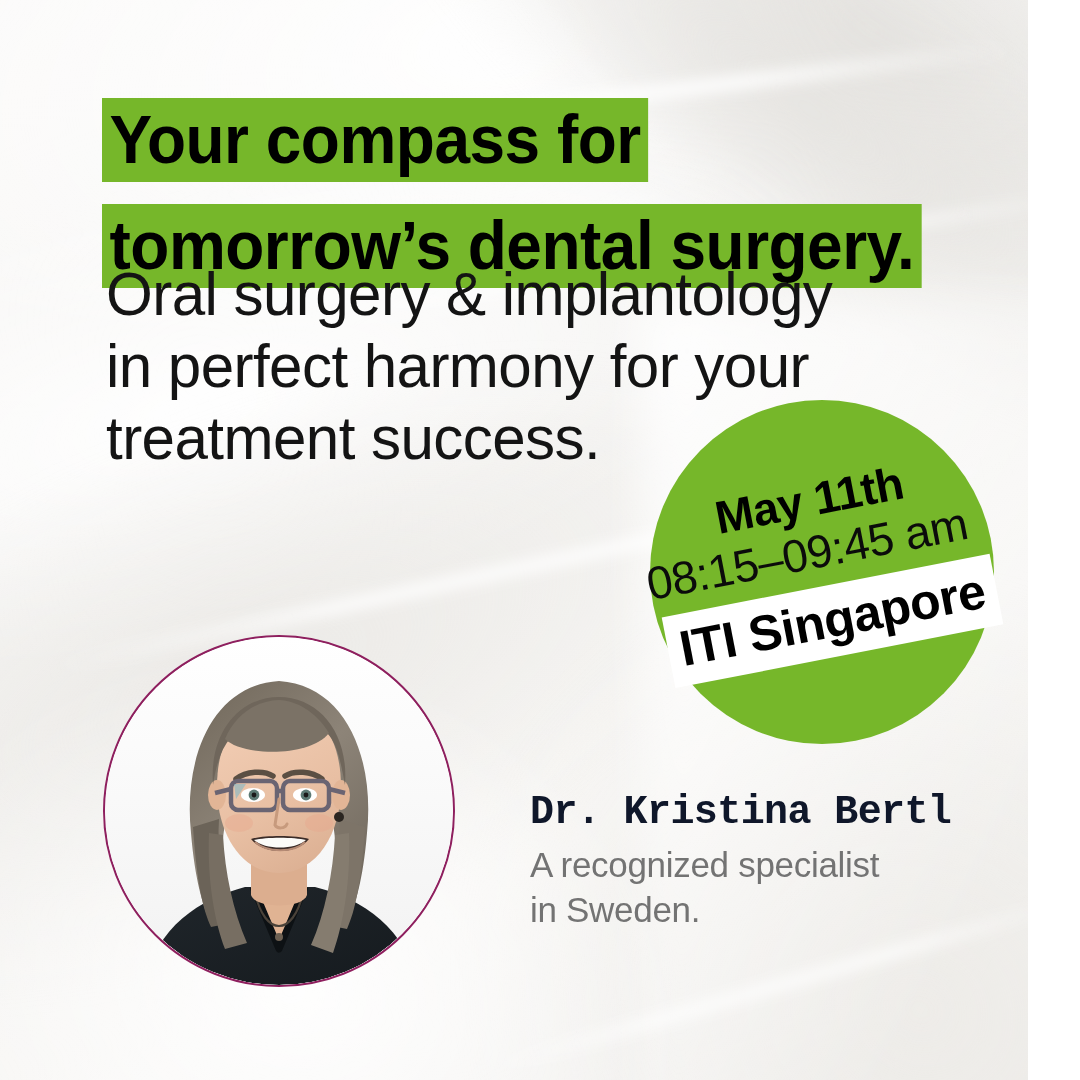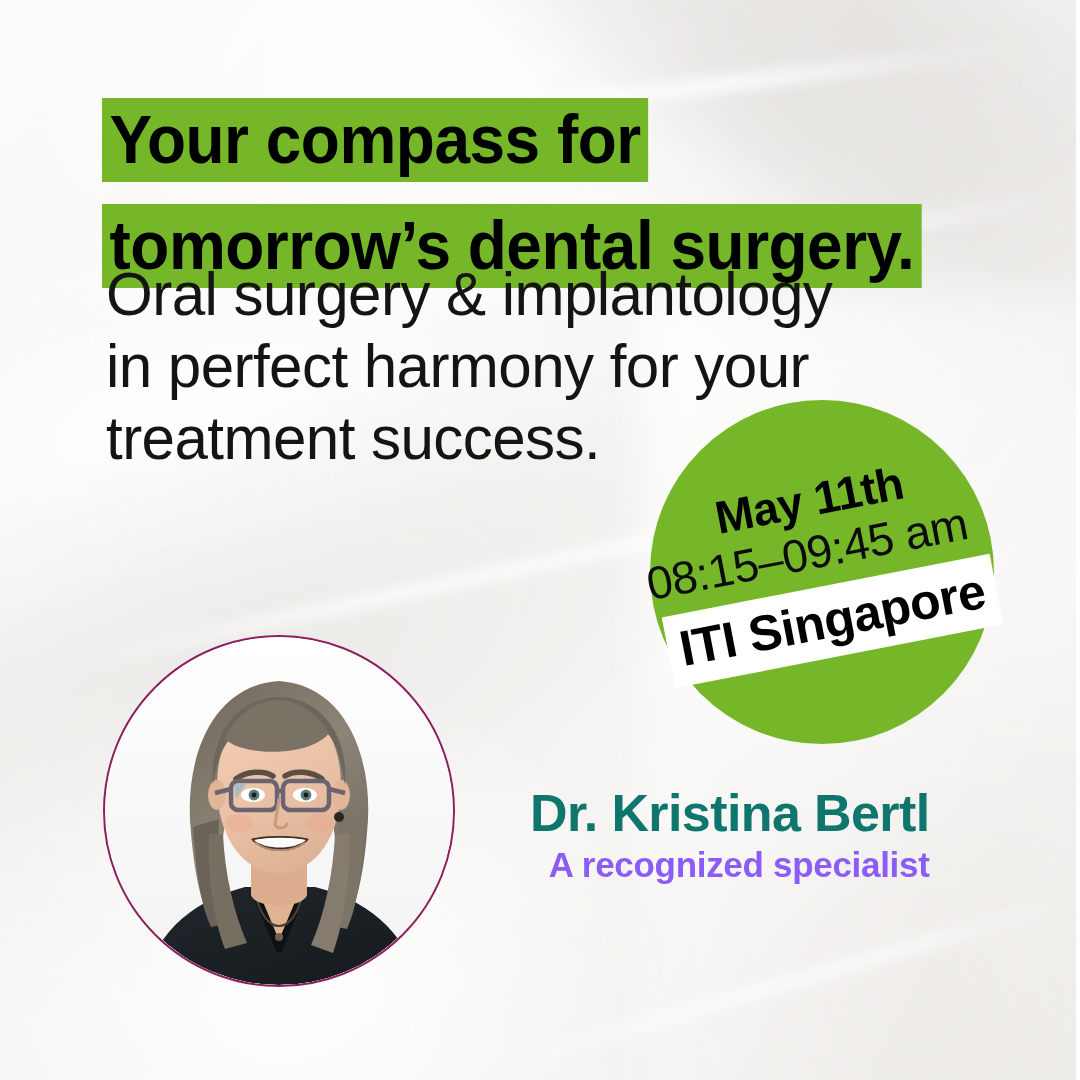--- a/index.html
+++ b/index.html
@@ -7,21 +7,20 @@
     padding: 0;
     background: #ffffff;
   }
   #poster {
     position: relative;
     width: 1028px;
     height: 1080px;
     overflow: hidden;
     background: #f7f6f4;
     font-family: "Liberation Sans", sans-serif;
-    padding-left: 48px;
   }
 
   
   .bg-base {
     position: absolute;
     inset: 0;
     background:
       linear-gradient(150deg, #fbfaf9 0%, #f4f3f1 45%, #f8f7f5 70%, #efeeec 100%);
   }
   .wave {
@@ -200,35 +199,35 @@
   }
   .portrait-photo svg { display: block; }
 
   
   .speaker {
     position: absolute;
     left: 530px;
     top: 789px;
   }
   .speaker-name {
-    font-size: 52px;
+    font-size: 40px;
     font-weight: 700;
-    color: #0f766e;
+    color: #0f172a;
     letter-spacing: -0.6px;
     line-height: 48px;
     white-space: nowrap;
+    font-family: Liberation Mono, monospace;
   }
   .speaker-bio {
     font-size: 35px;
-    font-weight: 700;
-    color: #8b5cf6;
+    font-weight: 400;
+    color: #737373;
     line-height: 45px;
     letter-spacing: -0.3px;
     margin-top: 5px;
-    text-align: right;
   }
   .speaker-bio div { white-space: nowrap; }
 </style>
 </head>
 <body>
 
 <div id="poster">
 
   <div class="bg-base"></div>
   <div class="wave wave-a"></div>
@@ -348,16 +347,17 @@
           <path d="M244 196 C246 244 238 288 228 316 L206 308 C220 276 228 236 230 198 Z" fill="#857c6f"></path>
         </g>
       </svg>
     </div>
   </div>
 
   <div class="speaker">
     <div class="speaker-name">Dr. Kristina Bertl</div>
     <div class="speaker-bio">
       <div>A recognized specialist</div>
+      <div>in Sweden.</div>
     </div>
   </div>
 
 </div>
 
 </body></html>

